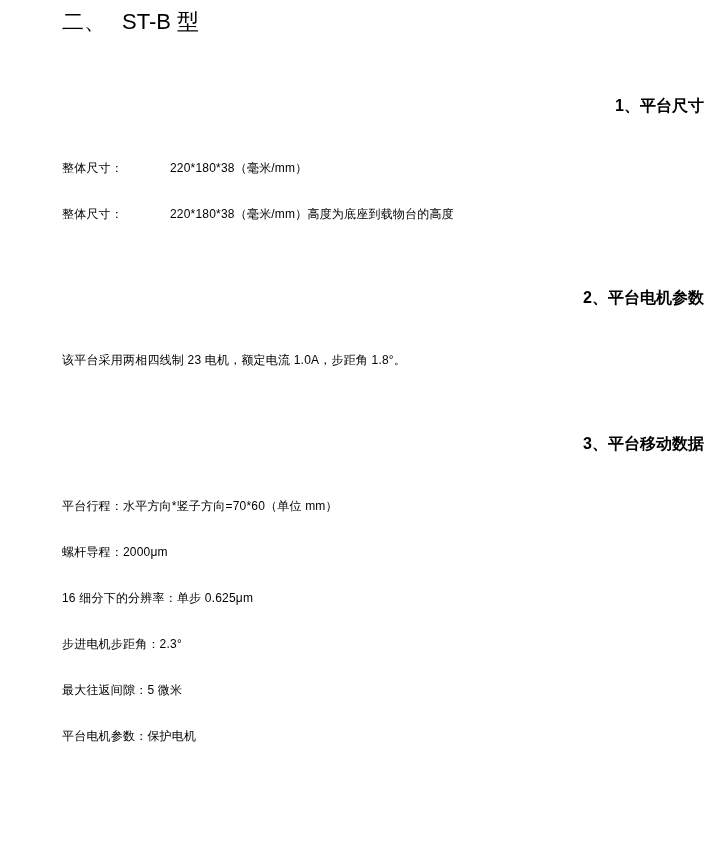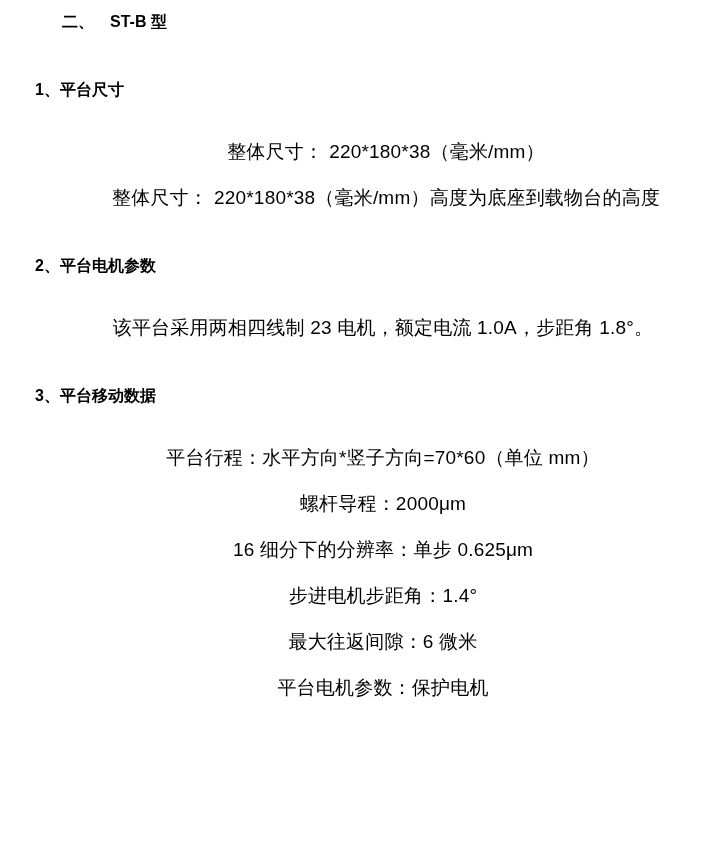--- a/index.html
+++ b/index.html
@@ -8,38 +8,38 @@
     width: 704px;
     height: 845px;
     overflow: hidden;
     background: #ffffff;
     color: #000000;
     font-family: "Liberation Sans", sans-serif;
     -webkit-font-smoothing: antialiased;
   }
   .doc-title {
     margin: 12px 0 0 62px;
-    font-size: 16px;
-    font-weight: 700;
+    font-size: 22px;
+    font-weight: 400;
     line-height: 20px;
   }
   .title-text { margin-left: 16px; }
   .sec-heading {
-    margin: 48px 0 0 35px;
+    margin: 64px 0 0 35px;
     font-size: 16px;
     font-weight: 700;
     line-height: 20px;
+    text-align: right;
   }
   .doc-line {
     margin: 26px 0 0 62px;
-    font-size: 19px;
+    font-size: 12px;
     line-height: 20px;
     letter-spacing: 0.2px;
     white-space: nowrap;
-    text-align: center;
   }
   .sec-first { margin-top: 42px; }
   .spec-label { display: inline-block; width: 108px; }
 </style>
 </head>
 <body>
 
 <div class="page">
 
   <div class="doc-title">
@@ -57,17 +57,17 @@
 
   <div class="sec-heading">2、平台电机参数</div>
 
   <p class="doc-line sec-first">该平台采用两相四线制 23 电机，额定电流 1.0A，步距角 1.8°。</p>
 
   <div class="sec-heading">3、平台移动数据</div>
 
   <p class="doc-line sec-first">平台行程：水平方向*竖子方向=70*60（单位 mm）</p>
   <p class="doc-line">螺杆导程：2000μm</p>
   <p class="doc-line">16 细分下的分辨率：单步 0.625μm</p>
-  <p class="doc-line">步进电机步距角：1.4°</p>
-  <p class="doc-line">最大往返间隙：6 微米</p>
+  <p class="doc-line">步进电机步距角：2.3°</p>
+  <p class="doc-line">最大往返间隙：5 微米</p>
   <p class="doc-line">平台电机参数：保护电机</p>
 
 </div>
 
 </body></html>

